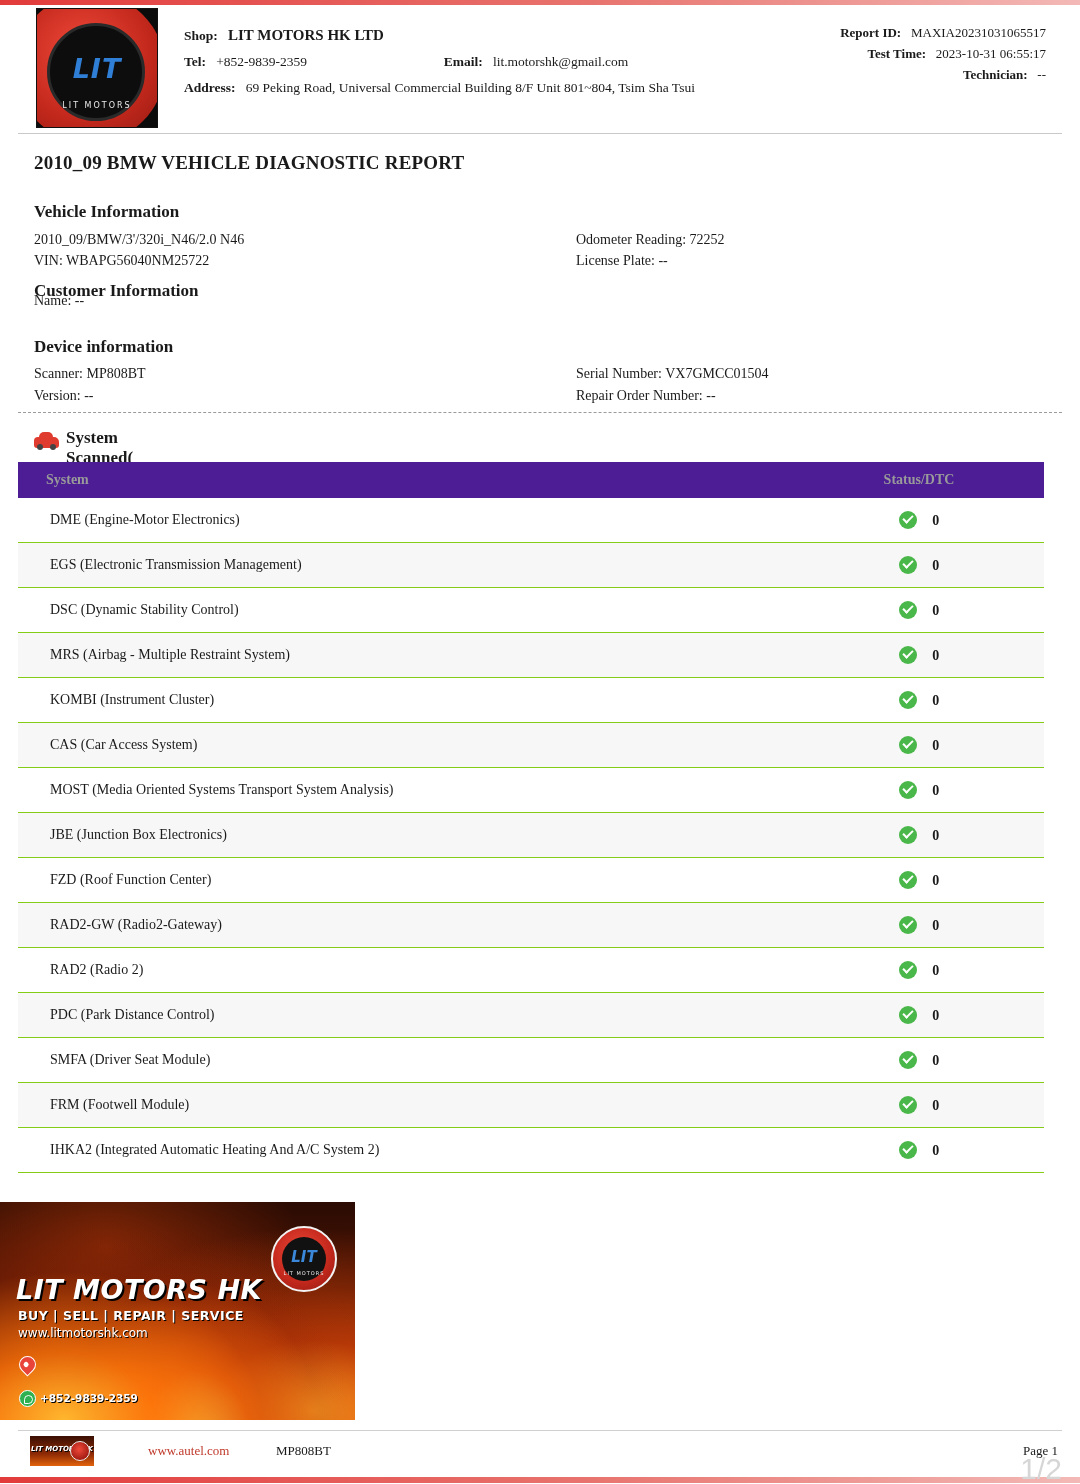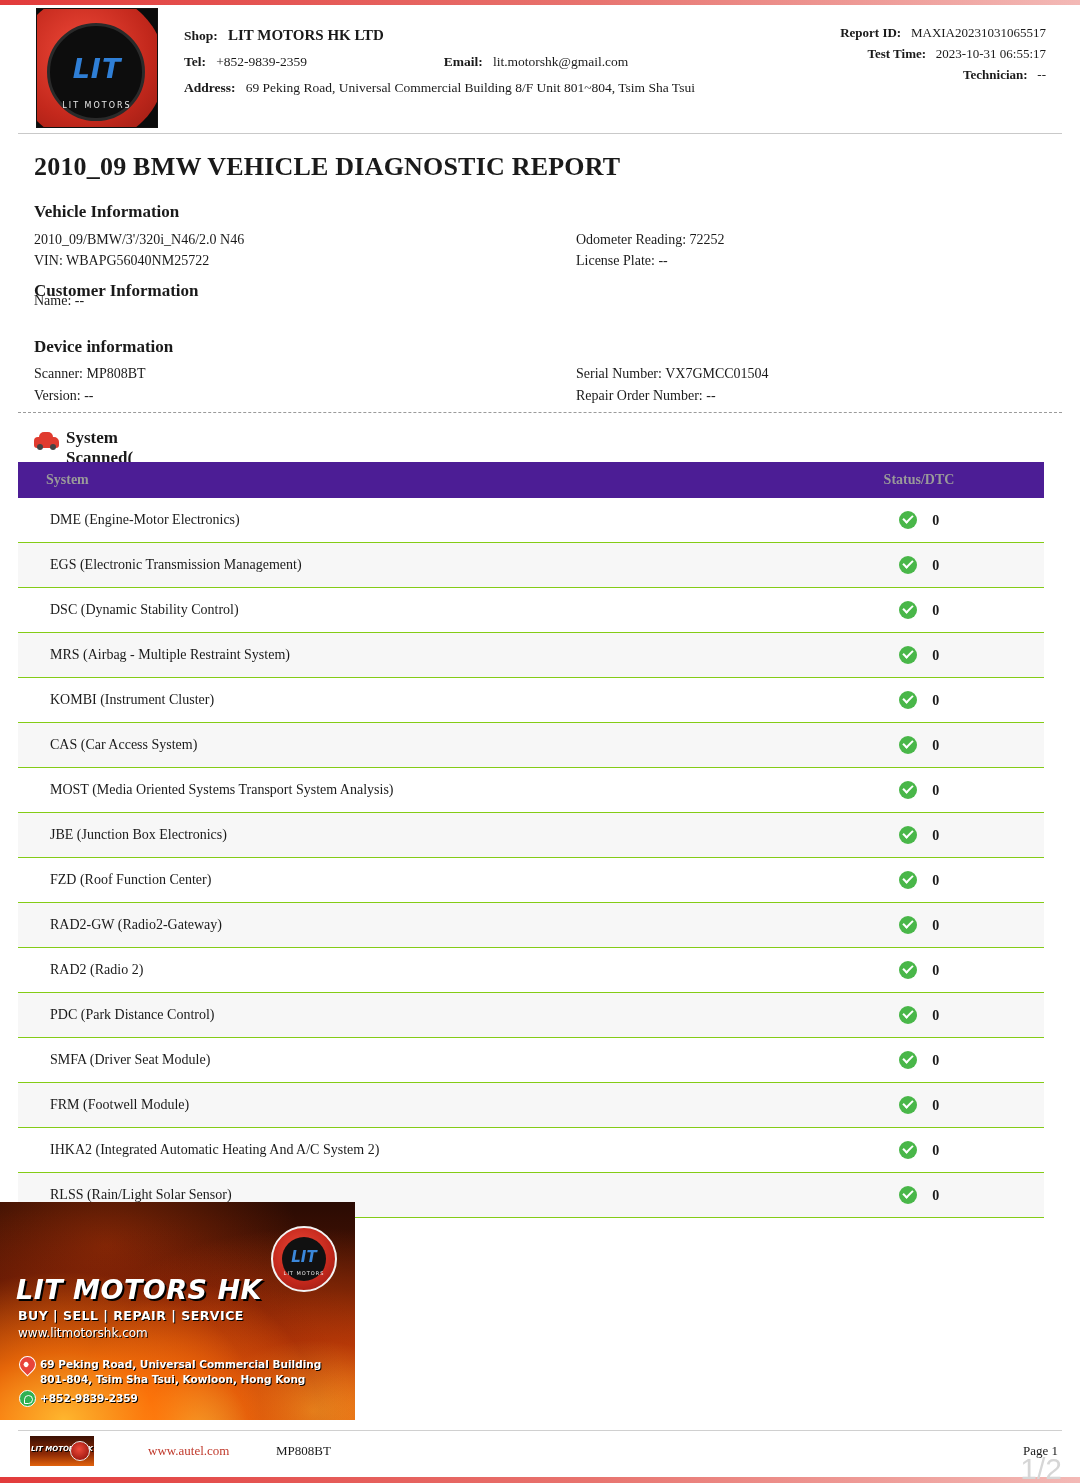--- a/index.html
+++ b/index.html
@@ -111,21 +111,21 @@
     top: 133px;
     width: 1044px;
     height: 1px;
     background: #c9c9c9;
   }
   
   .doc-title {
     position: absolute;
     left: 34px;
     top: 152px;
-    font-size: 26px;
+    font-size: 19px;
     font-weight: bold;
     letter-spacing: 0.2px;
   }
   
   .sec-head {
     position: absolute;
     left: 34px;
     font-size: 17px;
     font-weight: bold;
   }
@@ -665,46 +665,33 @@
       </tr>
       <tr>
         <td>IHKA2 (Integrated Automatic Heating And A/C System 2)</td>
         <td class="status">
           <span class="okwrap">
             <span class="ok"></span>
             <span class="dtc-count">0</span>
           </span>
         </td>
       </tr>
-      <tr class="alt">
-        <td>RLSS (Rain/Light Solar Sensor)</td>
-        <td class="status">
-          <span class="okwrap">
-            <span class="ok"></span>
-            <span class="dtc-count">0</span>
-          </span>
-        </td>
-      </tr>
     </tbody>
   </table>
 
   <div class="ad">
     <div class="ad-logo">
       <div class="ad-logo-in"></div>
       <div class="ad-logo-txt">LIT</div>
       <div class="ad-logo-sub">LIT MOTORS</div>
     </div>
     <div class="ad-title">LIT MOTORS HK</div>
     <div class="ad-services">BUY | SELL | REPAIR | SERVICE</div>
     <div class="ad-web">www.litmotorshk.com</div>
     <div class="pin-icon"></div>
-    <div class="ad-addr">
-      <span>69 Peking Road, Universal Commercial Building</span><br>
-      <span>801-804, Tsim Sha Tsui, Kowloon, Hong Kong</span>
-    </div>
     <div class="wa-icon"></div>
     <div class="ad-phone">+852-9839-2359</div>
   </div>
 
   <div class="footer-sep"></div>
   <div class="footer">
     <div class="foot-logo">
       <div class="foot-logo-txt">LIT MOTORS HK</div>
       <div class="foot-logo-badge"></div>
     </div>

